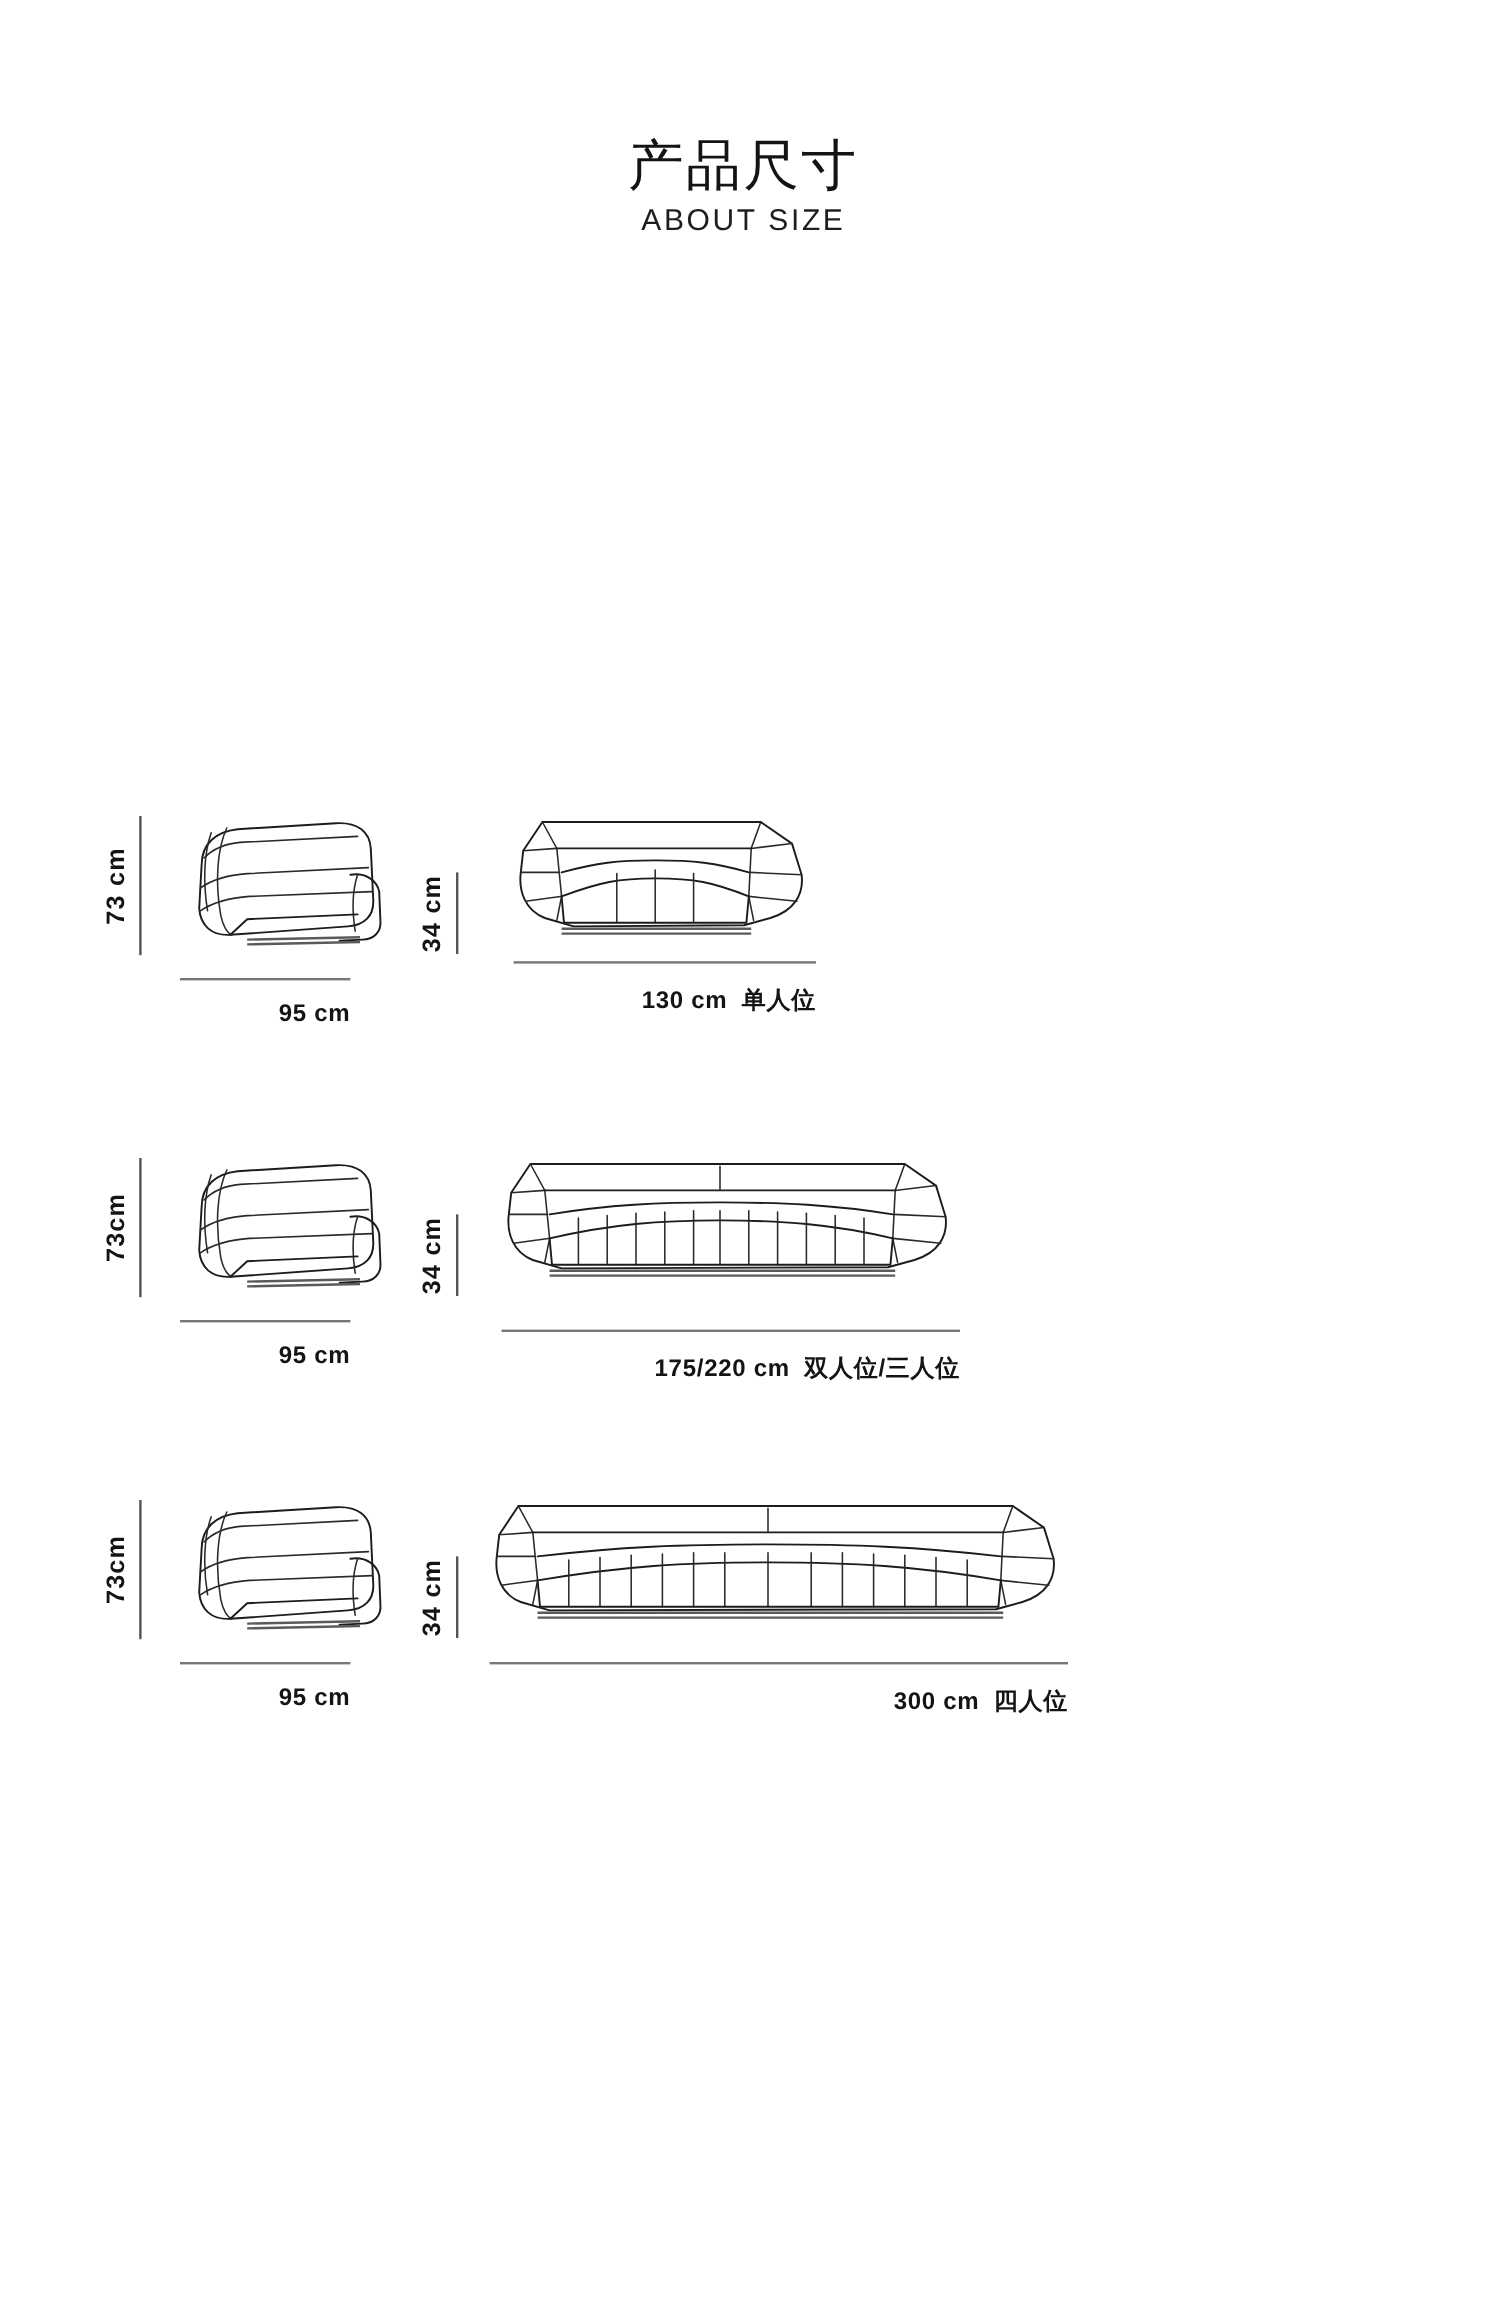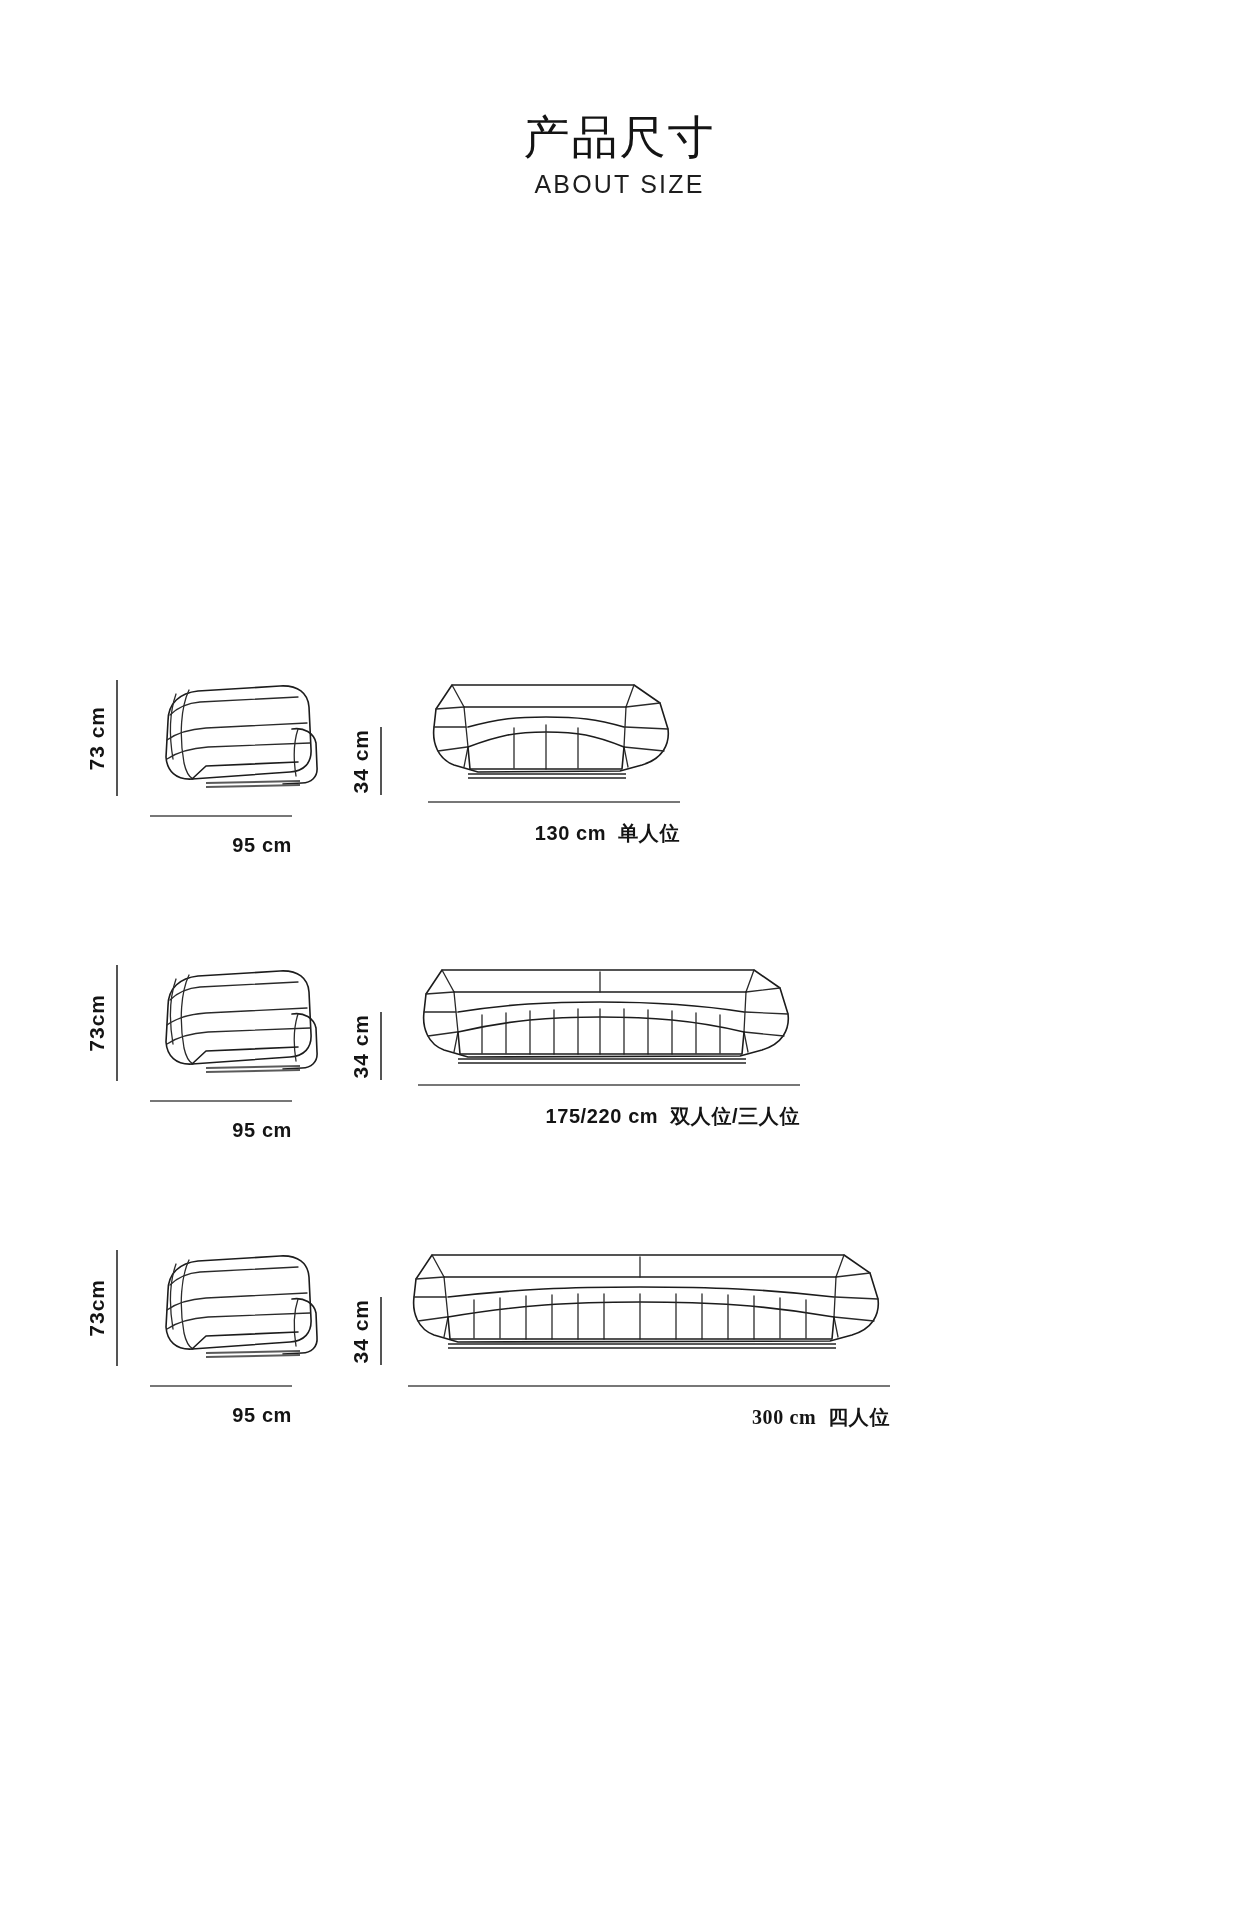--- a/index.html
+++ b/index.html
@@ -206,21 +206,21 @@
           <path class="ln-thin" d="M230 50 L230 94"></path>
           <path class="ln-thin" d="M254 51 L254 94"></path>
           <path class="ln-thin" d="M278 53 L278 93"></path>
           <path class="ln-thin" d="M302 55 L302 93"></path>
           <path class="ln" d="M40 72 L42 94 L324 94 L326 72"></path>
           <path class="base" d="M40 99 L328 99"></path>
           <path class="base" d="M40 103 L328 103"></path>
         </svg>
       </div>
 
-      <div class="hdim" style="left:418px;top:144px;width:382px;">
+      <div class="hdim" style="left:418px;top:168px;width:382px;">
         <div class="hrule"></div>
         <div class="hlabel">
           <span>175/220</span><span> </span><span class="unit">cm</span><span class="seat">双人位/三人位</span>
         </div>
       </div>
     </div>
 
     <div class="row">
 
       <div class="vdim" style="left:86px;top:25px;height:116px;">
@@ -283,21 +283,21 @@
           <path class="ln-thin" d="M320 50 L320 94"></path>
           <path class="ln-thin" d="M346 51 L346 94"></path>
           <path class="ln-thin" d="M372 53 L372 93"></path>
           <path class="ln-thin" d="M398 55 L398 93"></path>
           <path class="ln" d="M40 72 L42 94 L424 94 L426 72"></path>
           <path class="base" d="M40 99 L428 99"></path>
           <path class="base" d="M40 103 L428 103"></path>
         </svg>
       </div>
 
-      <div class="hdim" style="left:408px;top:160px;width:482px;font-family:Liberation Serif, serif;">
+      <div class="hdim" style="left:408px;top:160px;width:482px;">
         <div class="hrule"></div>
         <div class="hlabel">
           <span>300</span><span> </span><span class="unit">cm</span><span class="seat">四人位</span>
         </div>
       </div>
     </div>
 
   </div>
 </div>
 

